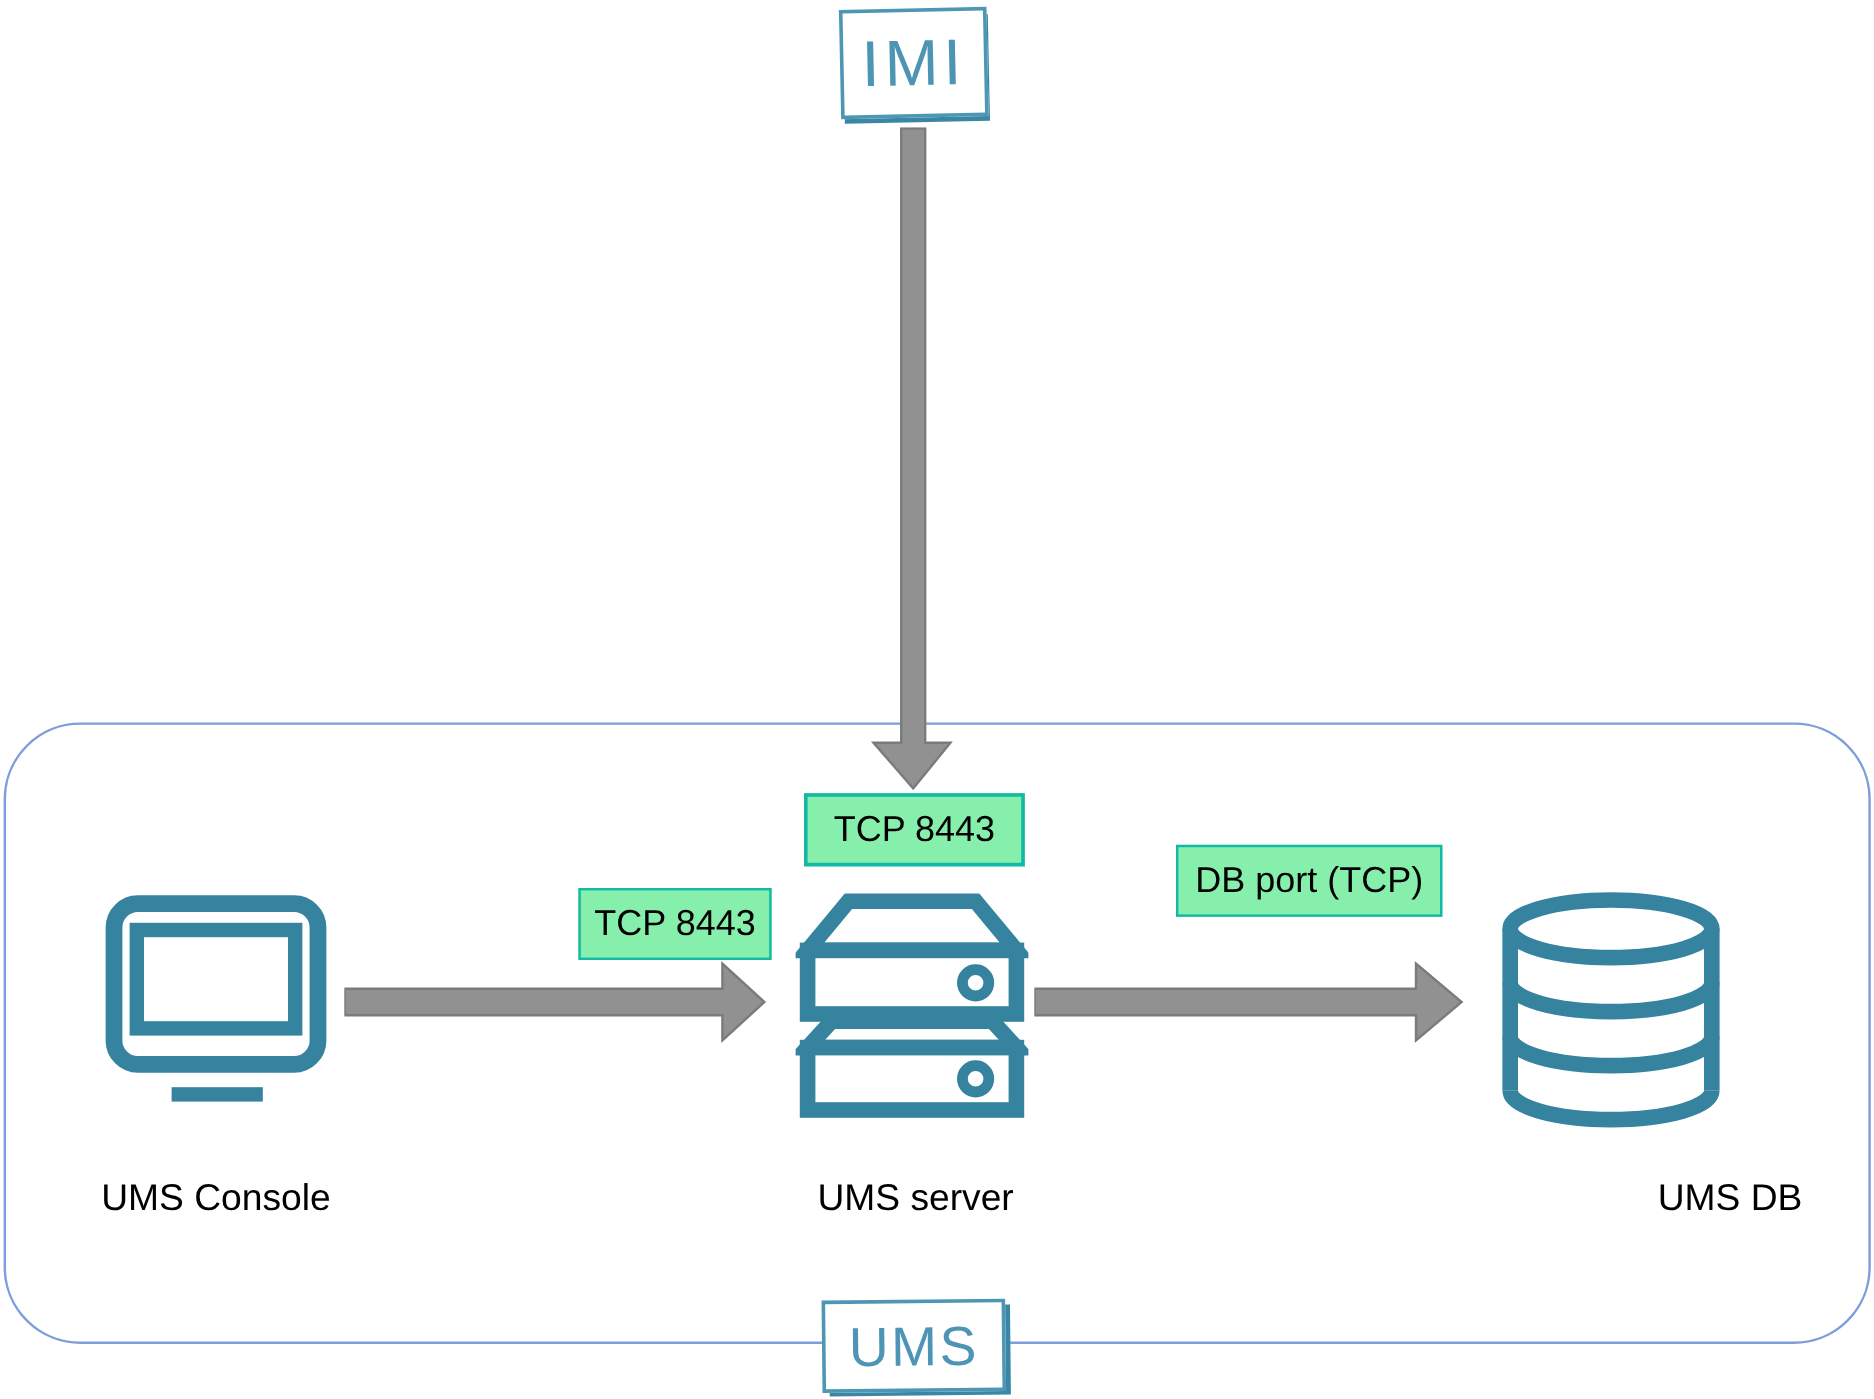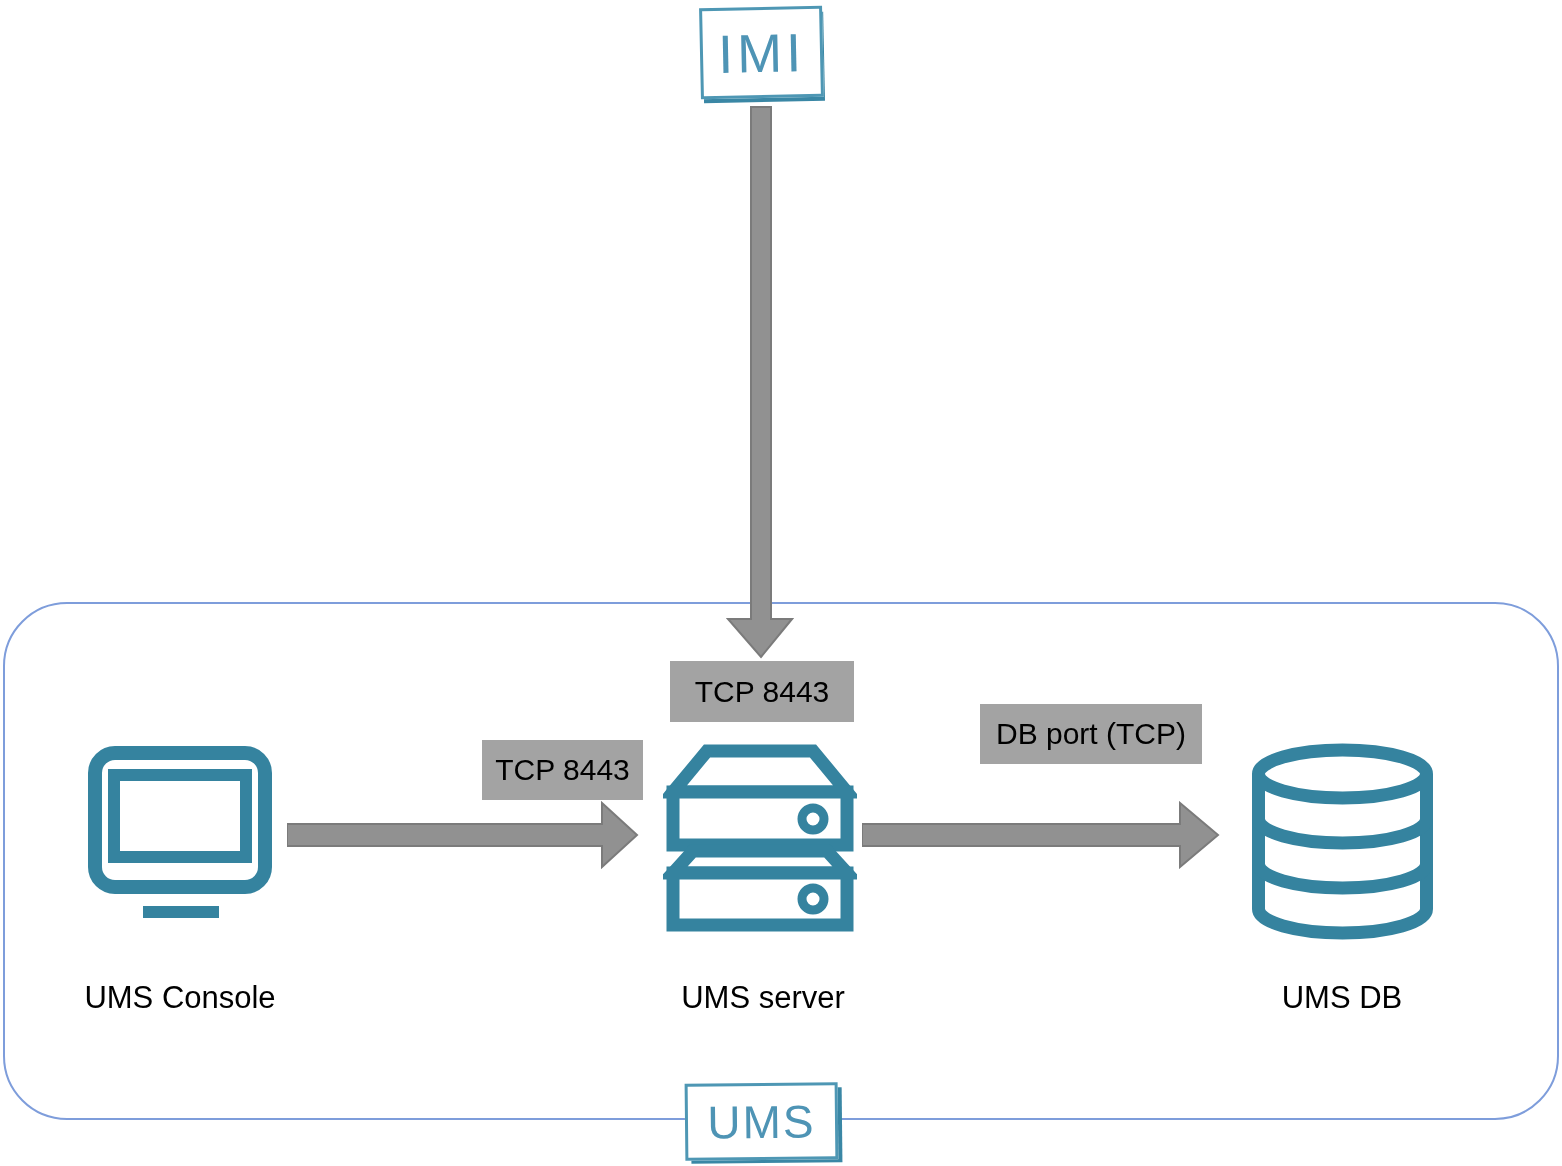--- a/index.html
+++ b/index.html
@@ -23,35 +23,35 @@
     letter-spacing:4px; transform:rotate(-1.2deg);
     box-shadow:2px 5px 0 -1px #3A87A5; z-index:3;
   }
   .ums-box {
     left:685px; top:1083px; width:147px; height:71px; font-size:46px;
     letter-spacing:2px; transform:rotate(-0.6deg);
     box-shadow:5px 4px 0 -1px #3A87A5; z-index:5;
   }
   
   .port-label {
-    position:absolute; background:#a3a3a3; border:2px solid #a3a3a3;
+    position:absolute; background:#86efac; border:2px solid #14b8a6;
     display:flex; align-items:center; justify-content:center;
     font-size:30px; color:#000000; z-index:4; white-space:nowrap;
   }
   .port-top   { left:670px; top:661px; width:178px; height:55px; border-width:3px; }
   .port-left  { left:482px; top:740px; width:157px; height:56px; }
   .port-right { left:980px; top:704px; width:218px; height:56px; }
   
   .node-label {
     position:absolute; font-size:31px; color:#000000; text-align:center;
     width:320px;
   }
   .cap-console { left:20px;  top:980px; }
   .cap-server  { left:603px; top:980px; }
-  .cap-db      { left:1182px; top:980px; }
+  .cap-db      { left:1182px; top:980px;text-align:right; }
   .abs { position:absolute; }
 </style>
 </head>
 <body>
 
 <div class="canvas">
 
   <div class="boundary"></div>
 
   <div class="sketch-box imi-box">

